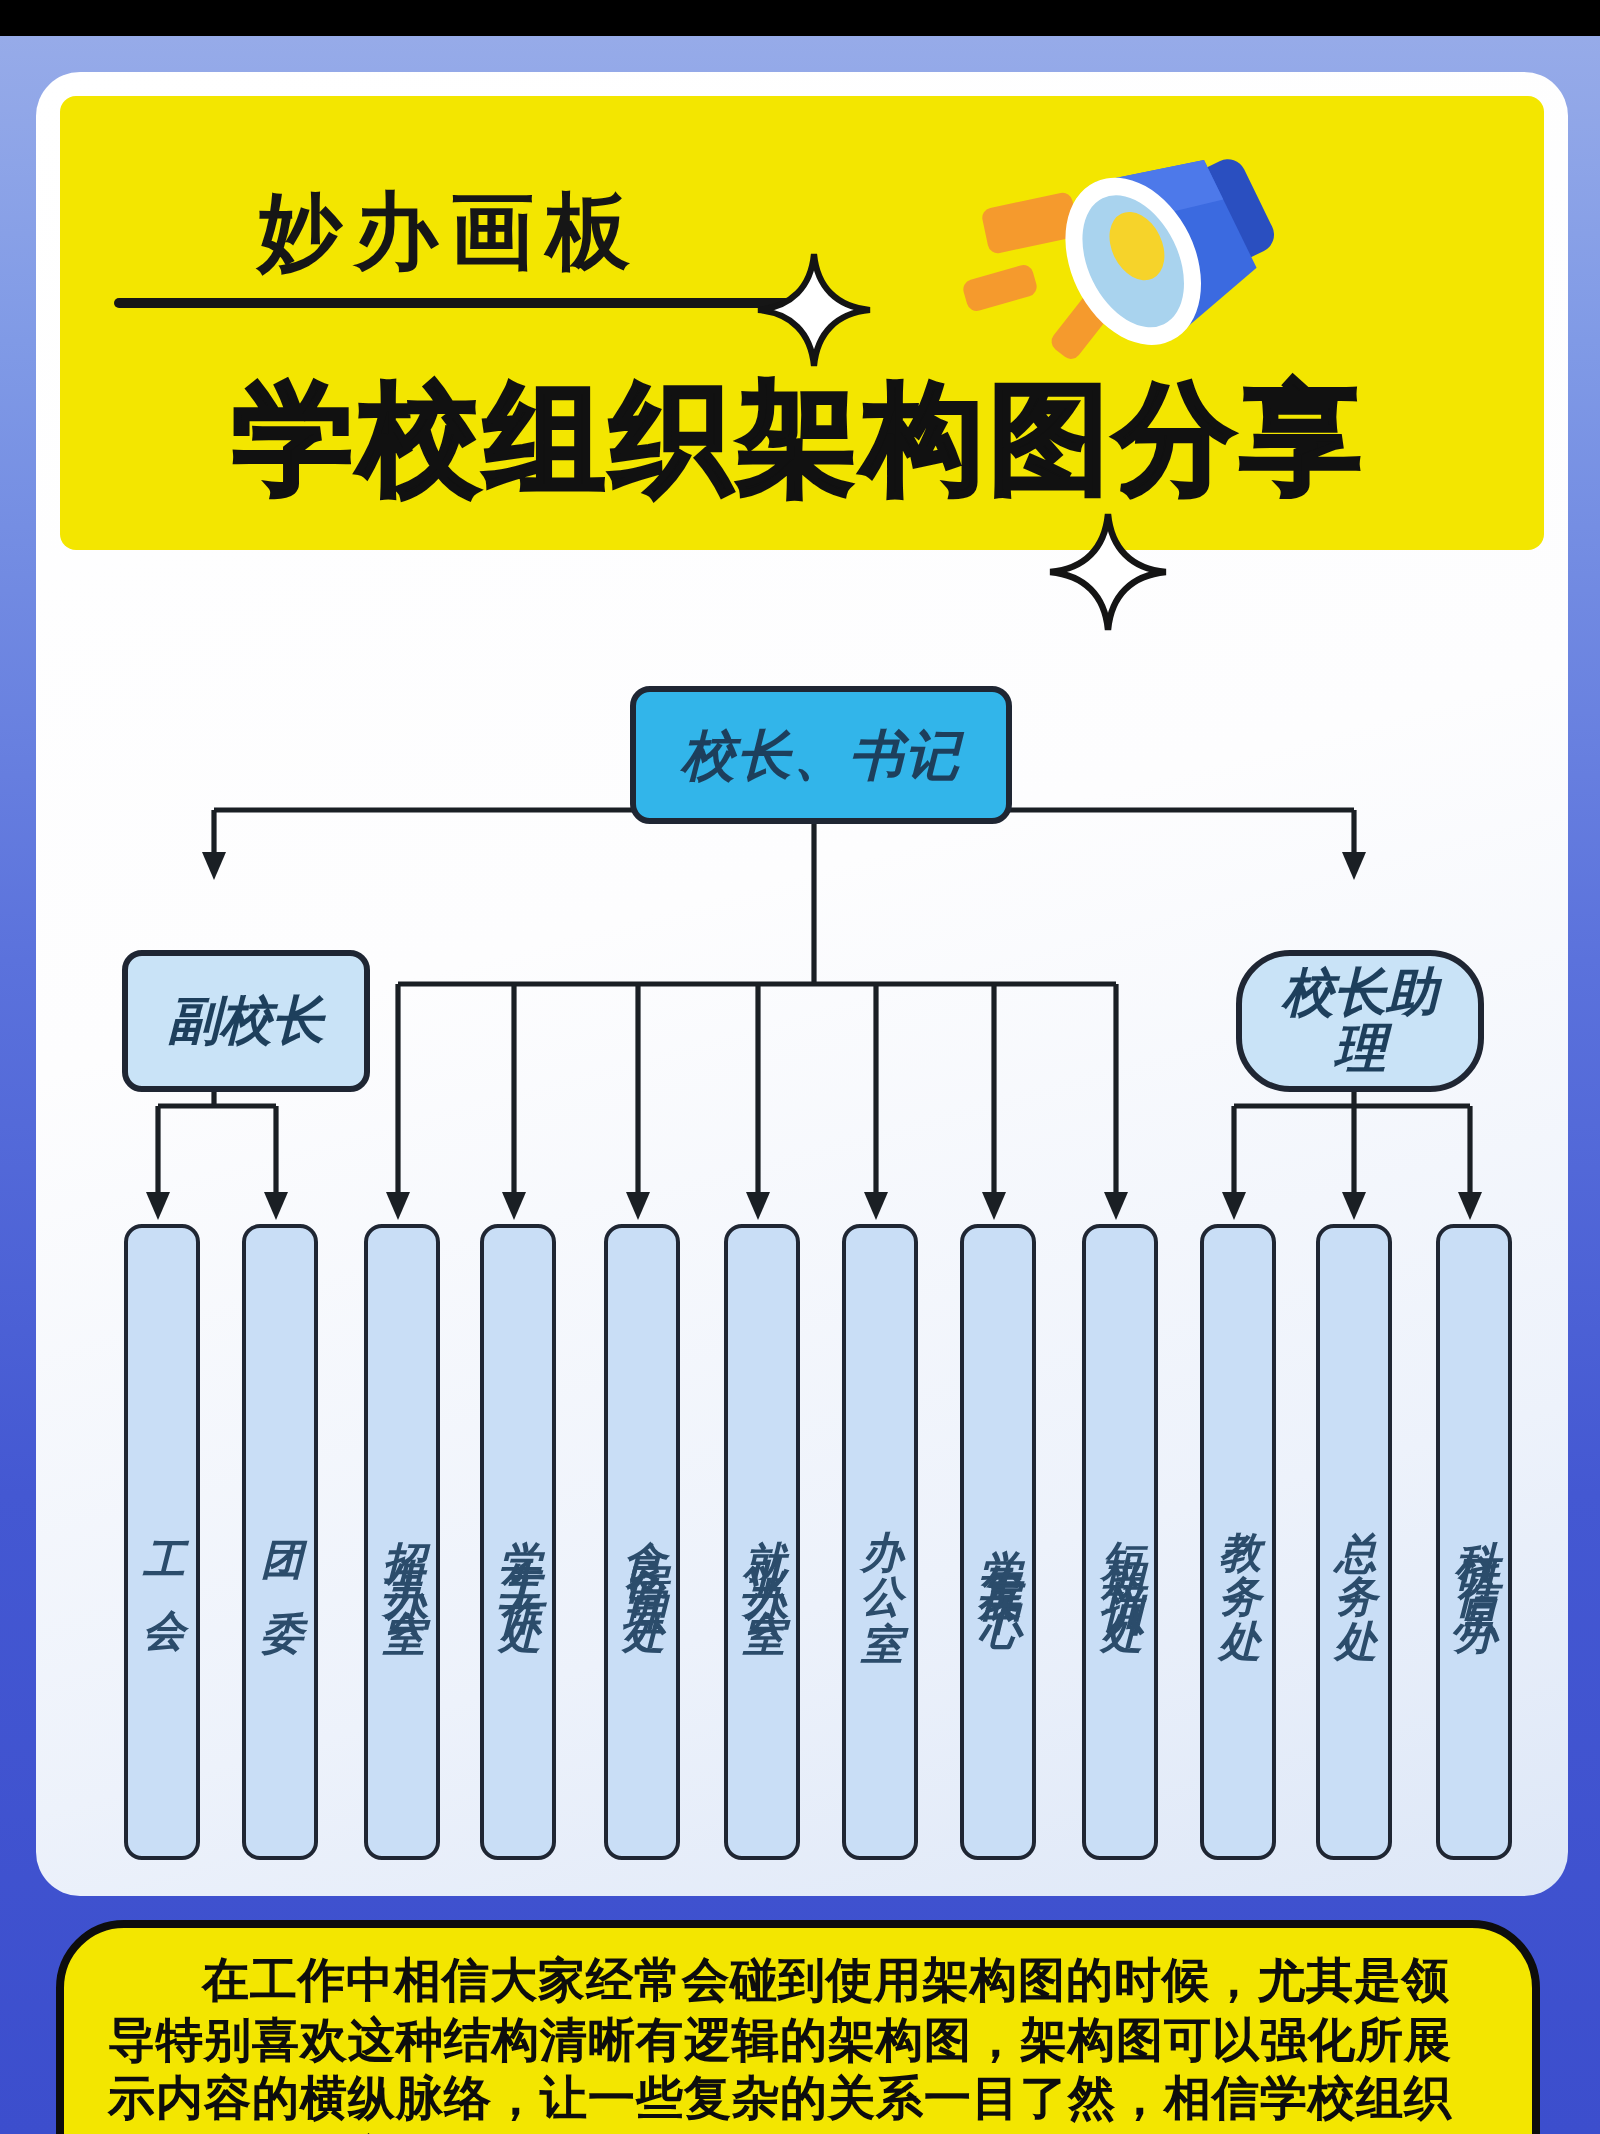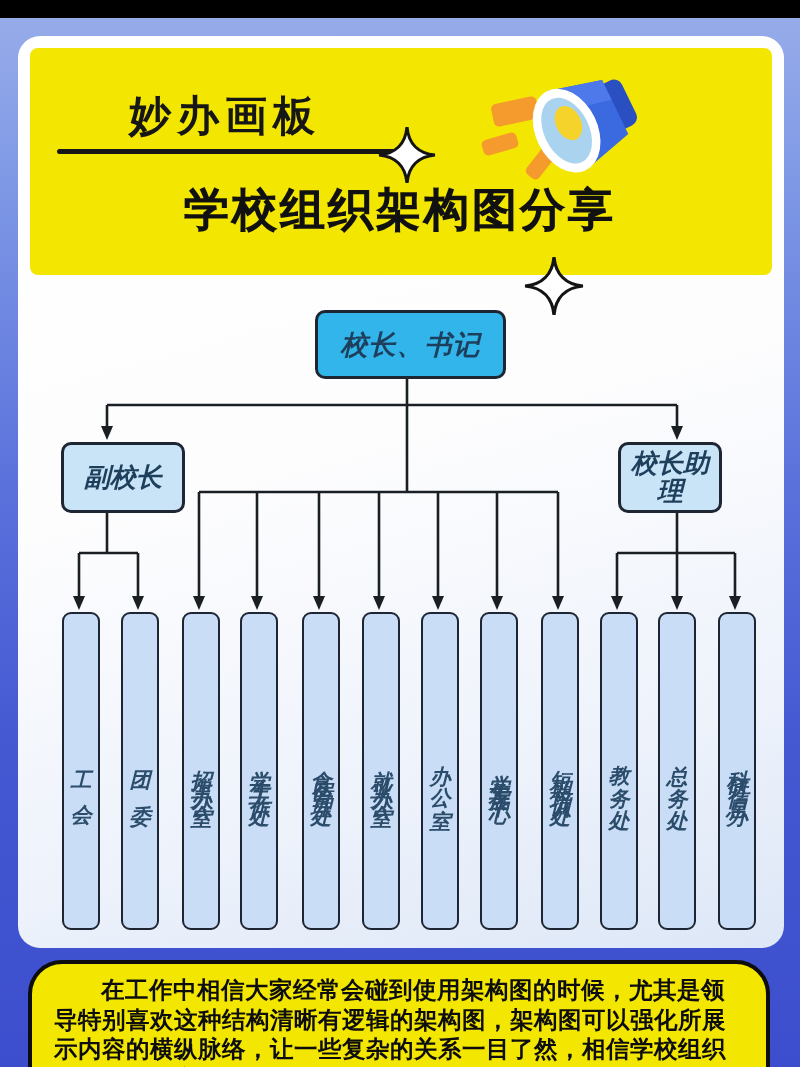--- a/index.html
+++ b/index.html
@@ -22,34 +22,34 @@
     position:absolute;left:75px;top:88px;width:300px;
     text-align:center;font-size:42px;font-weight:900;color:#161616;
     letter-spacing:6px;white-space:nowrap;
   }
   .brand-underline{
     position:absolute;left:57px;top:149px;width:358px;height:5px;
     background:#161616;border-radius:3px;
   }
   .poster-title{
     position:absolute;left:0;top:180px;width:800px;text-align:center;
-    font-size:45px;font-weight:400;color:#111;letter-spacing:3px;
+    font-size:60px;font-weight:700;color:#111;letter-spacing:3px;
     -webkit-text-stroke:2px #111;white-space:nowrap;
   }
   .sparkle{position:absolute;}
   .megaphone{position:absolute;left:468px;top:68px;width:192px;height:118px;}
 
   .org-box{
     position:absolute;display:flex;align-items:center;justify-content:center;
     border:3px solid #1f2633;border-radius:10px;
-    font-style:italic;font-weight:600;color:#1d3f5c;text-align:center;
+    font-style:italic;font-weight:600;color:#1d3f5c;text-align:center;margin-top:33px;
   }
   .root-box{left:315px;top:310px;width:185px;height:63px;background:#32b5ea;font-size:27px;letter-spacing:1px;}
   .box2{top:442px;width:118px;height:65px;background:#c9e3f7;font-size:26px;line-height:1.05;}
-  .box2.assist{padding:0 3px;width:92px;}
+  .box2.assist{padding:0 13px;width:92px;border-radius:27px;}
   .col-box{
     position:absolute;top:612px;width:34px;height:314px;
     background:#c9def6;border:2.5px solid #1f2633;border-radius:9px;
     display:flex;align-items:center;justify-content:center;
   }
   .vlabel{
     writing-mode:vertical-rl;font-style:italic;font-weight:600;
     font-size:21px;color:#2b4c6b;white-space:nowrap;
   }
   .vlabel.len2{letter-spacing:1.6em;transform:translateY(0.8em);}

